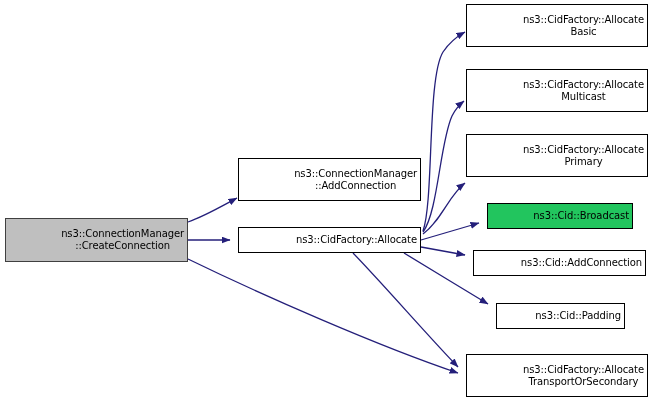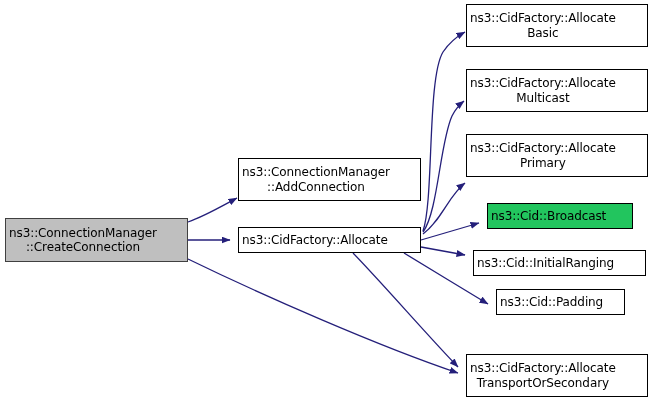--- a/index.html
+++ b/index.html
@@ -26,24 +26,24 @@
     pointer-events: none;
   }
   .node {
     position: absolute;
     box-sizing: border-box;
     border: 1px solid #000000;
     background: #ffffff;
     color: #000000;
     display: flex;
     align-items: center;
-    justify-content: flex-start;
+    justify-content: flex-end;
     text-align: center;
     line-height: 1.18;
-    font-size: 12px;
+    font-size: 10px;
     white-space: pre-line;
     letter-spacing: -0.1px;
     z-index: 2;
   }
   .node.current {
     background: #bfbfbf;
     border: 1px solid #404040;
   }
   .node .label {
     display: block;
@@ -82,19 +82,19 @@
       <div class="node" style="left: 238px; top: 158px; width: 183px; height: 43px; background: rgb(255, 255, 255); border-color: rgb(0, 0, 0);"><span class="label">ns3::ConnectionManager
 ::AddConnection</span></div>
       <div class="node" style="left: 238px; top: 227px; width: 183px; height: 26px; background: rgb(255, 255, 255); border-color: rgb(0, 0, 0);"><span class="label">ns3::CidFactory::Allocate</span></div>
       <div class="node" style="left: 466px; top: 4px; width: 182px; height: 43px; background: rgb(255, 255, 255); border-color: rgb(0, 0, 0);"><span class="label">ns3::CidFactory::Allocate
 Basic</span></div>
       <div class="node" style="left: 466px; top: 69px; width: 182px; height: 43px; background: rgb(255, 255, 255); border-color: rgb(0, 0, 0);"><span class="label">ns3::CidFactory::Allocate
 Multicast</span></div>
       <div class="node" style="left: 466px; top: 134px; width: 182px; height: 43px; background: rgb(255, 255, 255); border-color: rgb(0, 0, 0);"><span class="label">ns3::CidFactory::Allocate
 Primary</span></div>
       <div class="node" style="left: 487px; top: 203px; width: 146px; height: 26px; background: #22c55e; border-color: rgb(0, 0, 0);"><span class="label">ns3::Cid::Broadcast</span></div>
-      <div class="node" style="left: 473px; top: 250px; width: 173px; height: 26px; background: rgb(255, 255, 255); border-color: rgb(0, 0, 0);"><span class="label">ns3::Cid::InitialRanging</span></div>
-      <div class="node" style="left: 496px; top: 289px; width: 129px; height: 26px; background: rgb(255, 255, 255); border-color: rgb(0, 0, 0);"><span class="label">ns3::Cid::Padding</span></div>
+      <div class="node" style="left: 473px; top: 250px; width: 173px; height: 26px; background: rgb(255, 255, 255); border-color: rgb(0, 0, 0);"><span class="label">ns3::Cid::AddConnection</span></div>
+      <div class="node" style="left: 496px; top: 303px; width: 129px; height: 26px; background: rgb(255, 255, 255); border-color: rgb(0, 0, 0);"><span class="label">ns3::Cid::Padding</span></div>
       <div class="node" style="left: 466px; top: 354px; width: 182px; height: 43px; background: rgb(255, 255, 255); border-color: rgb(0, 0, 0);"><span class="label">ns3::CidFactory::Allocate
 TransportOrSecondary</span></div>
     </div>
 
 </div>
 
 </body></html>

